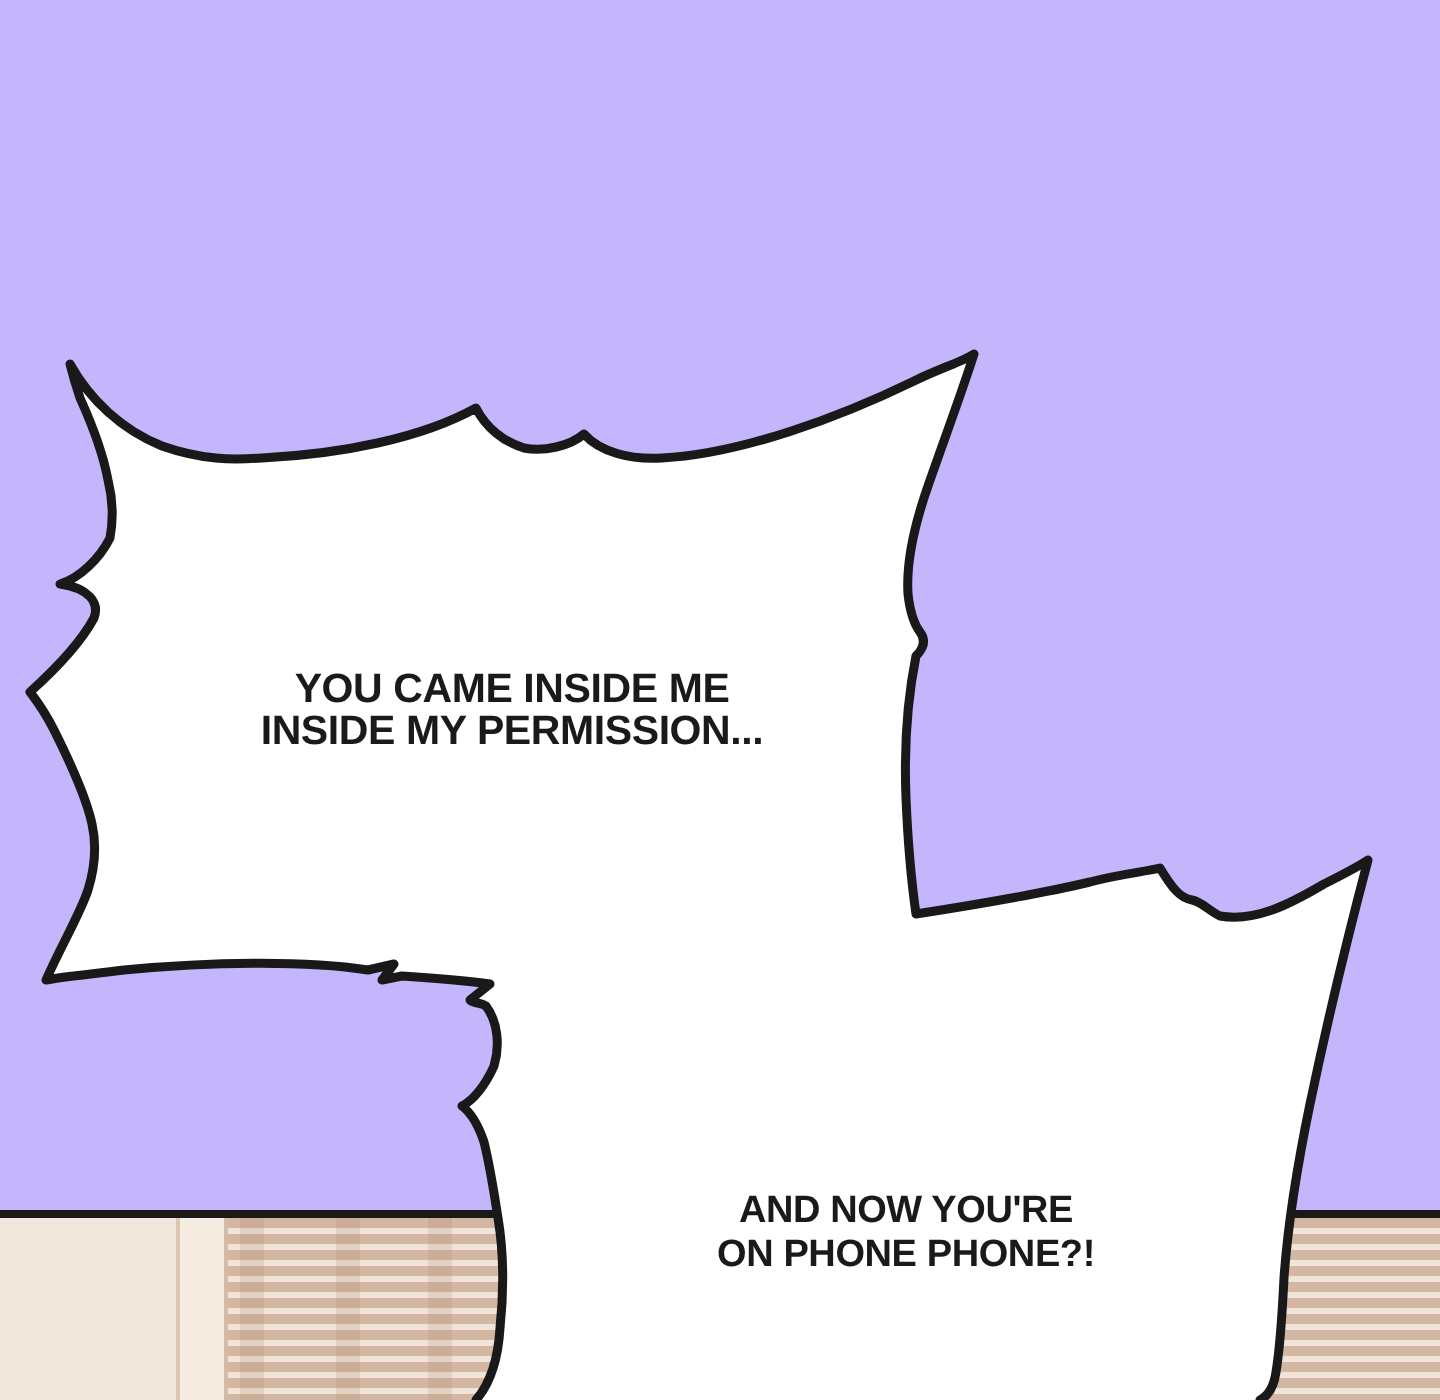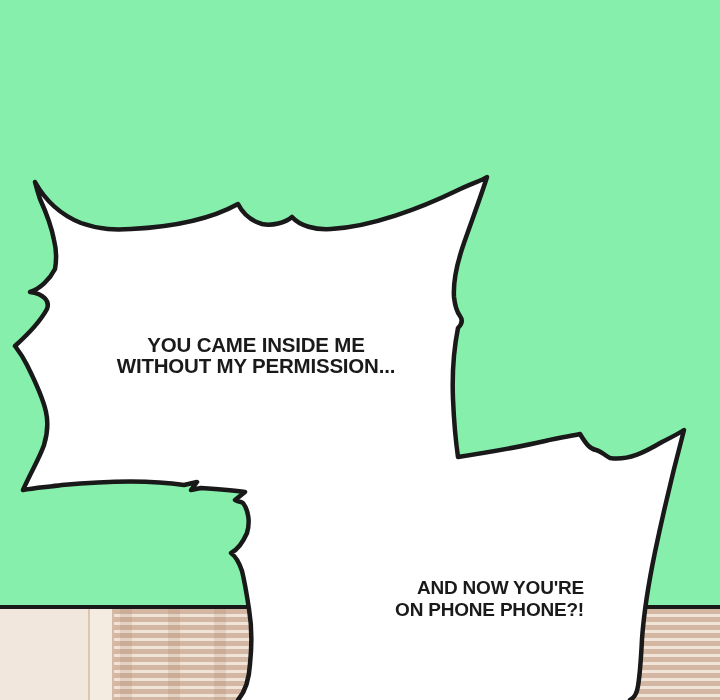--- a/index.html
+++ b/index.html
@@ -5,21 +5,21 @@
   html, body {
     margin: 0;
     padding: 0;
     background: #ffffff;
     font-family: "Liberation Sans", sans-serif;
   }
   #panel {
     position: relative;
     width: 720px;
     height: 700px;
-    background: #86efac;
+    background: #c4b5fd;
     overflow: hidden;
   }
 
   
   .scene {
     position: absolute;
     left: 0;
     top: 605px;
     width: 720px;
     height: 95px;
@@ -82,25 +82,24 @@
   .bubble-text .line { display: block; }
   #bubble-text-top {
     left: 100px;
     top: 334px;
     width: 312px;
     font-size: 20.5px;
     line-height: 21px;
   }
   #bubble-text-bottom {
     left: 322px;
-    top: 577px;
+    top: 595px;
     width: 262px;
     font-size: 19px;
     line-height: 22px;
-    text-align: right;
   }
 </style>
 </head>
 <body>
 
 <div id="panel">
 
   <div class="scene">
     <div class="wall"></div>
     <div class="frame"></div>
@@ -206,21 +205,21 @@
          C 628 461 645 452 662 442
          C 670 438 678 434 684 430
          C 675 464 664 509 655 552
          C 649 581 644 611 642 639
          C 641 659 640 674 638 686
          C 637 693 634 698 630 700"></path>
   </svg>
 
   <div class="bubble-text" id="bubble-text-top">
     <span class="line">YOU CAME INSIDE ME</span>
-    <span class="line">WITHOUT MY PERMISSION...</span>
+    <span class="line">INSIDE MY PERMISSION...</span>
   </div>
 
   <div class="bubble-text" id="bubble-text-bottom">
     <span class="line">AND NOW YOU'RE</span>
     <span class="line">ON PHONE PHONE?!</span>
   </div>
 
 </div>
 
 </body></html>

